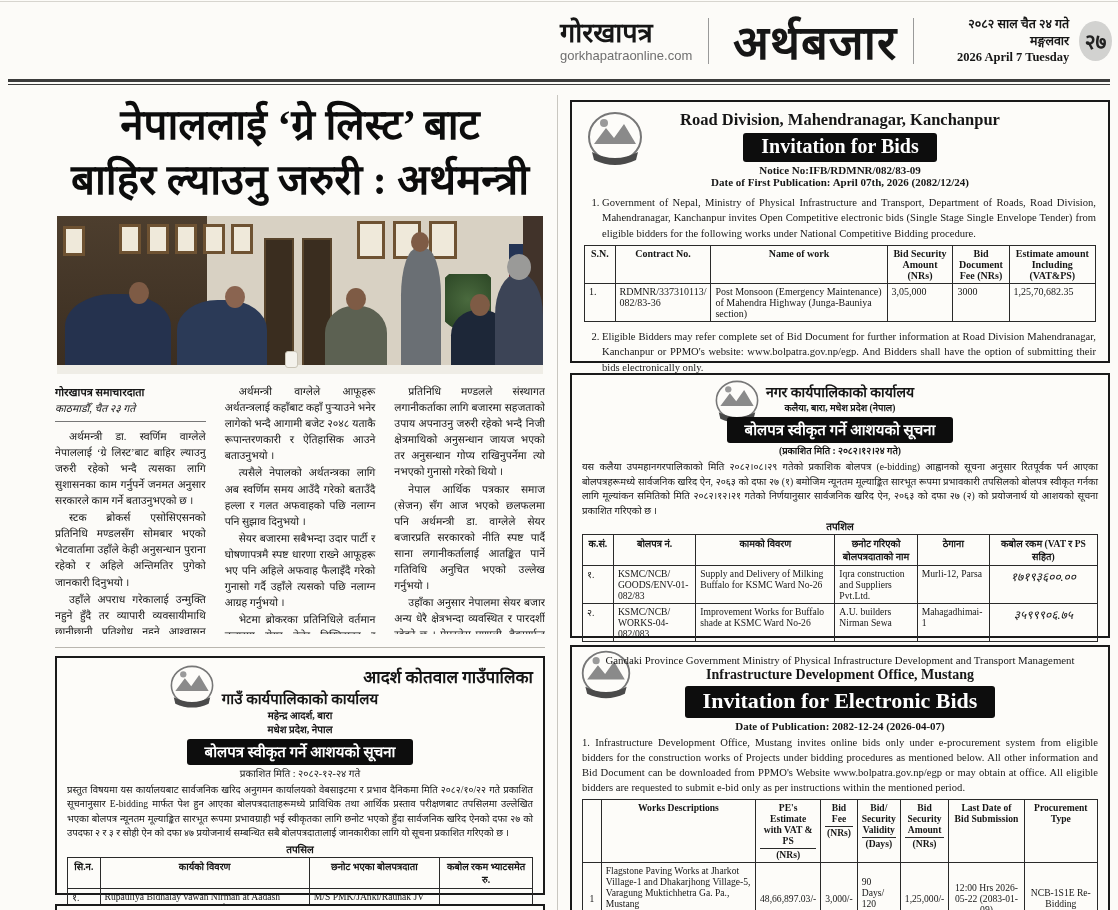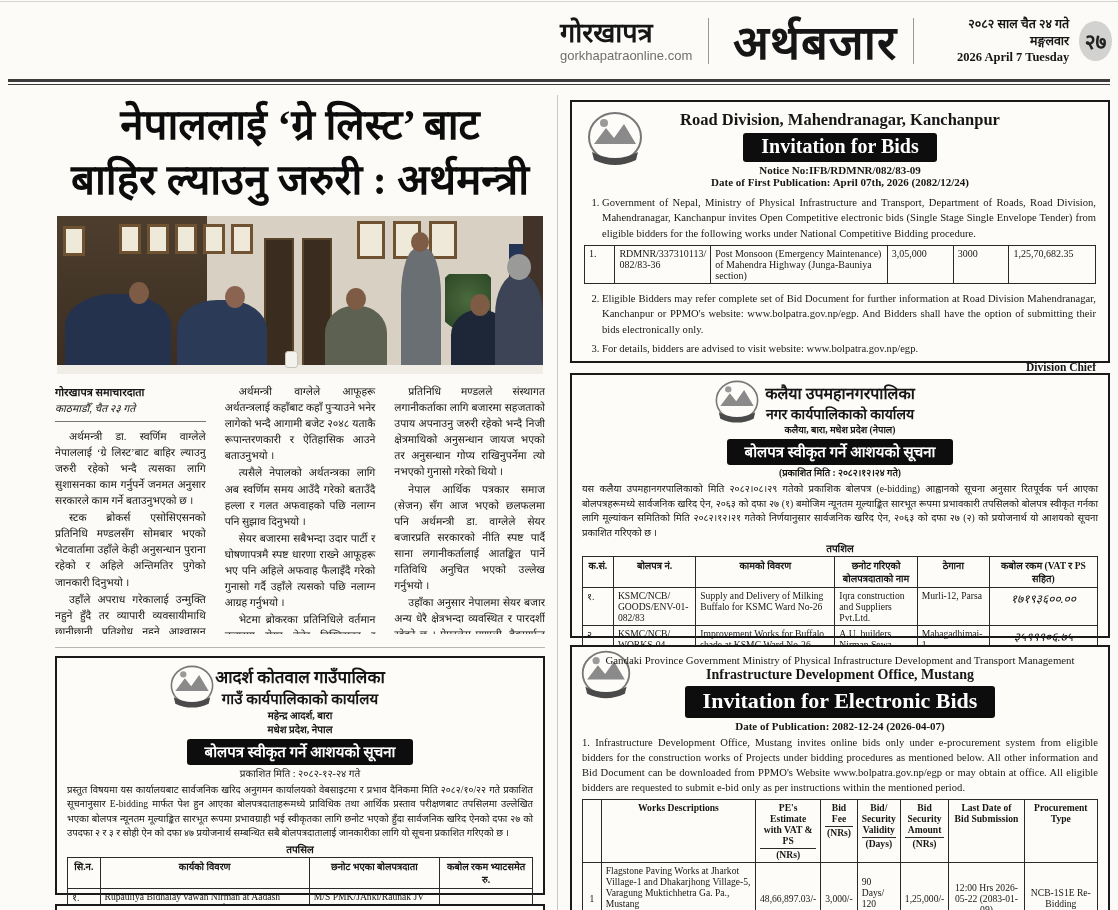--- a/index.html
+++ b/index.html
@@ -77,21 +77,21 @@
   .kalaiya .pub { font-size:9.5px; font-weight:bold; }
   .kalaiya .body { font-size:9.7px; line-height:1.5; text-align:justify; margin-top:3px; }
   .kalaiya .tap { text-align:center; font-weight:bold; font-size:10px; margin:1px 0; }
   .kalaiya table { font-size:9.6px; }
   .kalaiya .amt { font-size:12px; font-style:italic; text-align:center; }
   .kalaiya .signoff { text-align:right; font-weight:bold; font-size:10px; margin-top:2px; }
   .kalaiya .emblem { left:142px; top:4px; }
 
   
   .kotwal { left:55px; top:656px; width:490px; height:239px; padding:7px 10px 5px; }
-  .kotwal .org1 { font-size:17px; font-weight:bold; }
+  .kotwal .org1 { font-size:17px; font-weight:bold;text-align:right; }
   .kotwal .org2 { font-size:15px; font-weight:bold; }
   .kotwal .org3 { font-size:10px; font-weight:bold; }
   .kotwal .blackbar { font-size:15px; margin:3px 0 1px; }
   .kotwal .pub { font-size:10px; }
   .kotwal .body { font-size:9.6px; line-height:1.5; text-align:justify; margin-top:3px; }
   .kotwal .tap { text-align:center; font-weight:bold; font-size:10px; margin:1px 0; }
   .kotwal table { font-size:9.6px; }
   .kotwal .emblem { left:112px; top:6px; }
 
   
@@ -217,20 +217,28 @@
     <table class="ntab">
       <colgroup>
           <col style="width:6%">
           <col style="width:18%">
           <col style="width:35%">
           <col style="width:13%">
           <col style="width:11%">
           <col style="width:17%">
         </colgroup>
       <tbody>
+          <tr>
+        <th>S.N.</th>
+        <th>Contract No.</th>
+        <th>Name of work</th>
+        <th>Bid Security Amount (NRs)</th>
+        <th>Bid Document Fee  (NRs)</th>
+        <th>Estimate amount Including (VAT&amp;PS)</th>
+      </tr>
       <tr>
         <td>1.</td>
         <td>RDMNR/337310113/ 082/83-36</td>
         <td>Post Monsoon (Emergency Maintenance) of Mahendra Highway (Junga-Bauniya section)</td>
         <td>3,05,000</td>
         <td>3000</td>
         <td>1,25,70,682.35</td>
       </tr>
     </tbody>
       </table>
@@ -242,21 +250,20 @@
   </div>
 
   <div class="notice kalaiya">
     <svg class="emblem" width="46" height="46" viewBox="0 0 58 58">
       <ellipse cx="29" cy="27" rx="26" ry="24" fill="none" stroke="#777" stroke-width="2"></ellipse>
       <path d="M8 34 L20 18 L28 28 L38 14 L50 34 Z" fill="#8a8a8a"></path>
       <circle cx="18" cy="13" r="4" fill="#9a9a9a"></circle>
       <path d="M6 42 Q29 54 52 42 L50 50 Q29 60 8 50 Z" fill="#4a4a4a"></path>
     </svg>
     <div class="n-head">
-      <div class="org1">कलैया उपमहानगरपालिका</div>
       <div class="org2">नगर कार्यपालिकाको कार्यालय</div>
       <div class="org3">कलैया, बारा, मधेश प्रदेश (नेपाल)</div>
       <div><span class="blackbar">बोलपत्र स्वीकृत गर्ने आशयको सूचना</span></div>
       <div class="pub">(प्रकाशित मिति : २०८२।१२।२४ गते)</div>
     </div>
     <div class="body">यस कलैया उपमहानगरपालिकाको मिति २०८२।०८।२९ गतेको प्रकाशिक बोलपत्र (e-bidding) आह्वानको सूचना अनुसार रितपूर्वक पर्न आएका बोलपत्रहरूमध्ये सार्वजनिक खरिद ऐन, २०६३ को दफा २७ (१) बमोजिम न्यूनतम मूल्याङ्कित सारभूत रूपमा प्रभावकारी तपसिलको बोलपत्र स्वीकृत गर्नका लागि मूल्यांकन समितिको मिति २०८२।१२।२१ गतेको निर्णयानुसार सार्वजनिक खरिद ऐन, २०६३ को दफा २७ (२) को प्रयोजनार्थ यो आशयको सूचना प्रकाशित गरिएको छ ।</div>
     <div class="tap">तपशिल</div>
     <table class="ntab">
       <colgroup>
           <col style="width:6%">

